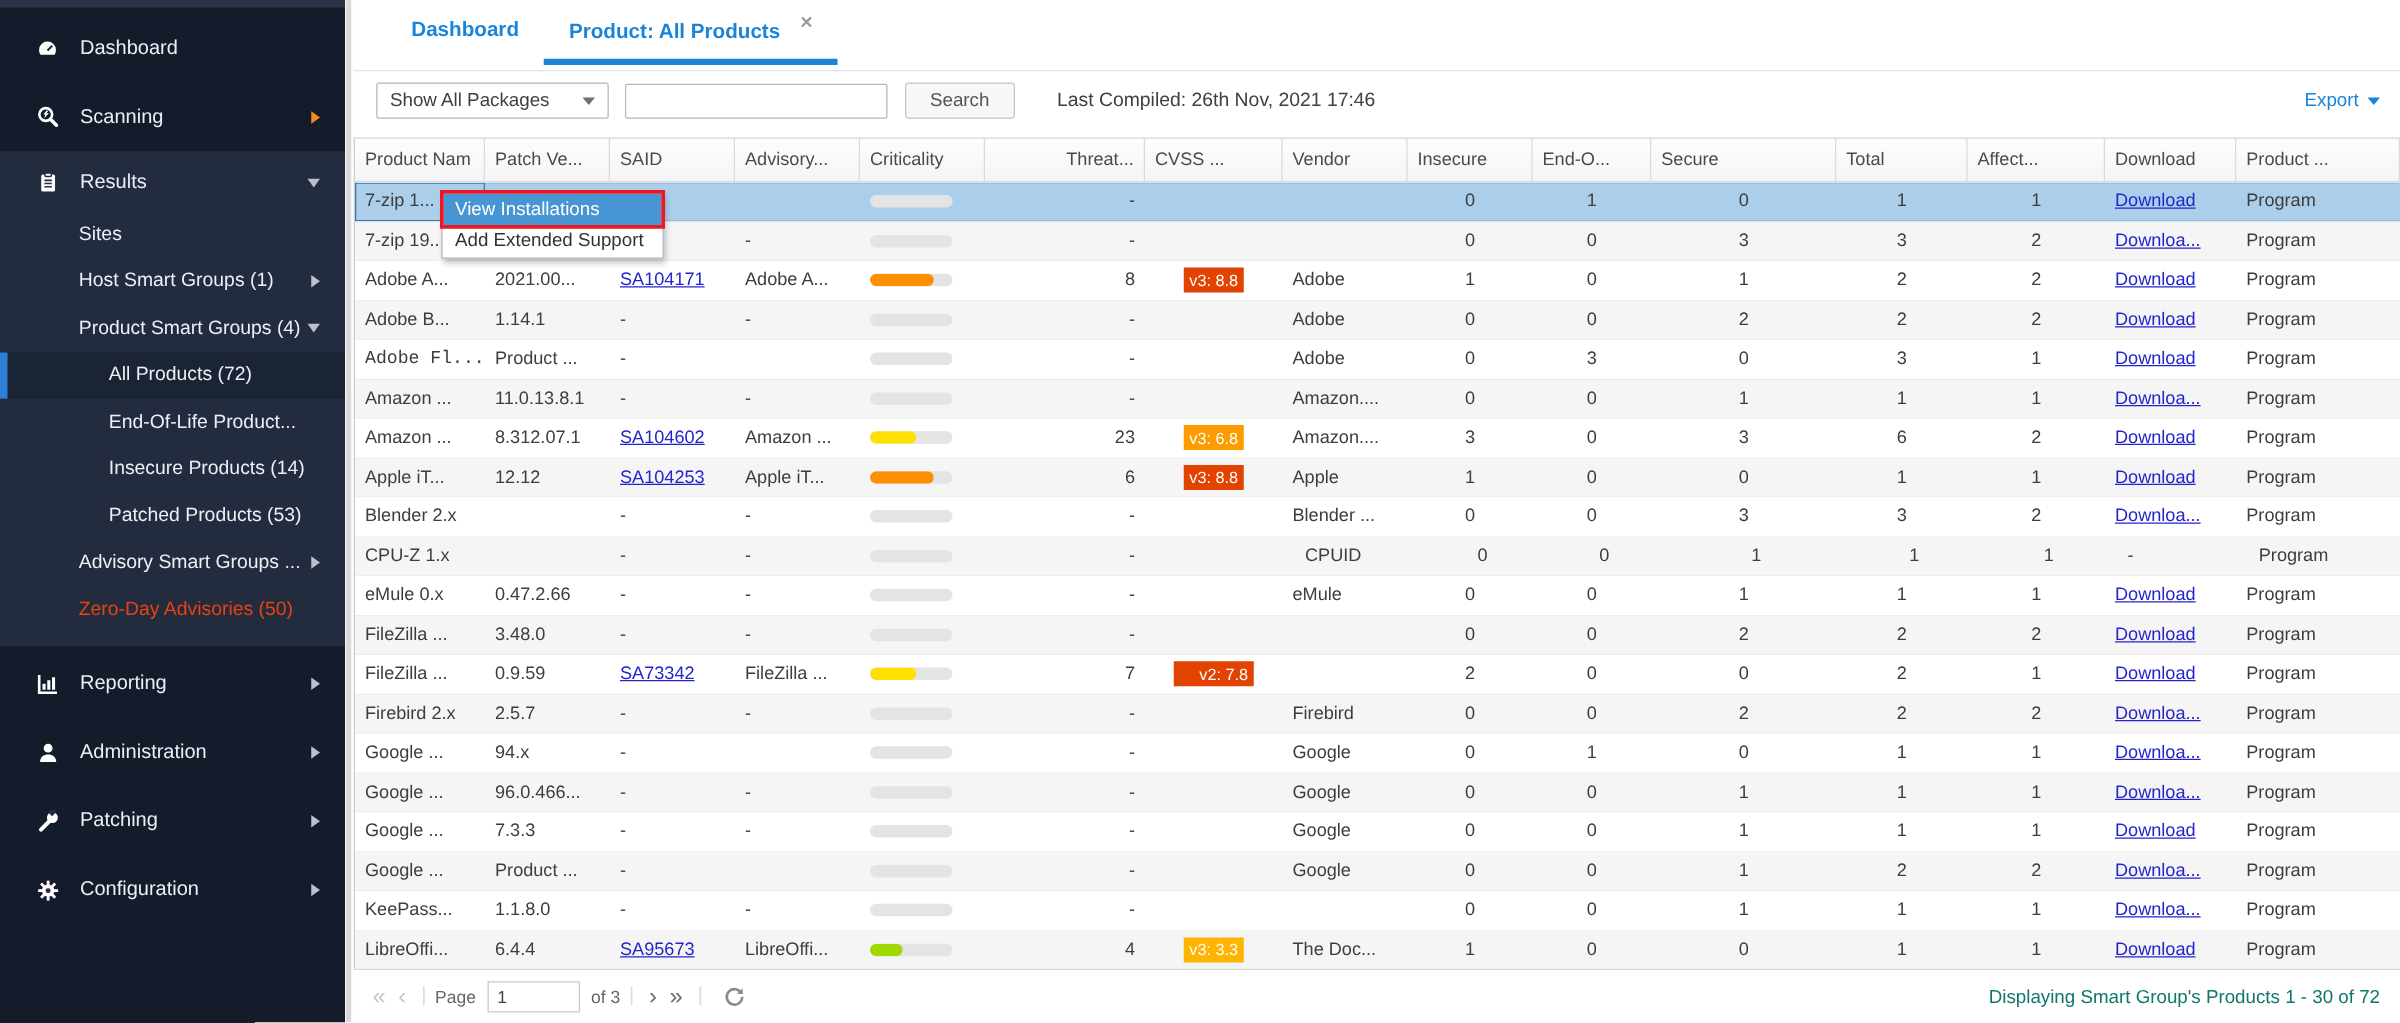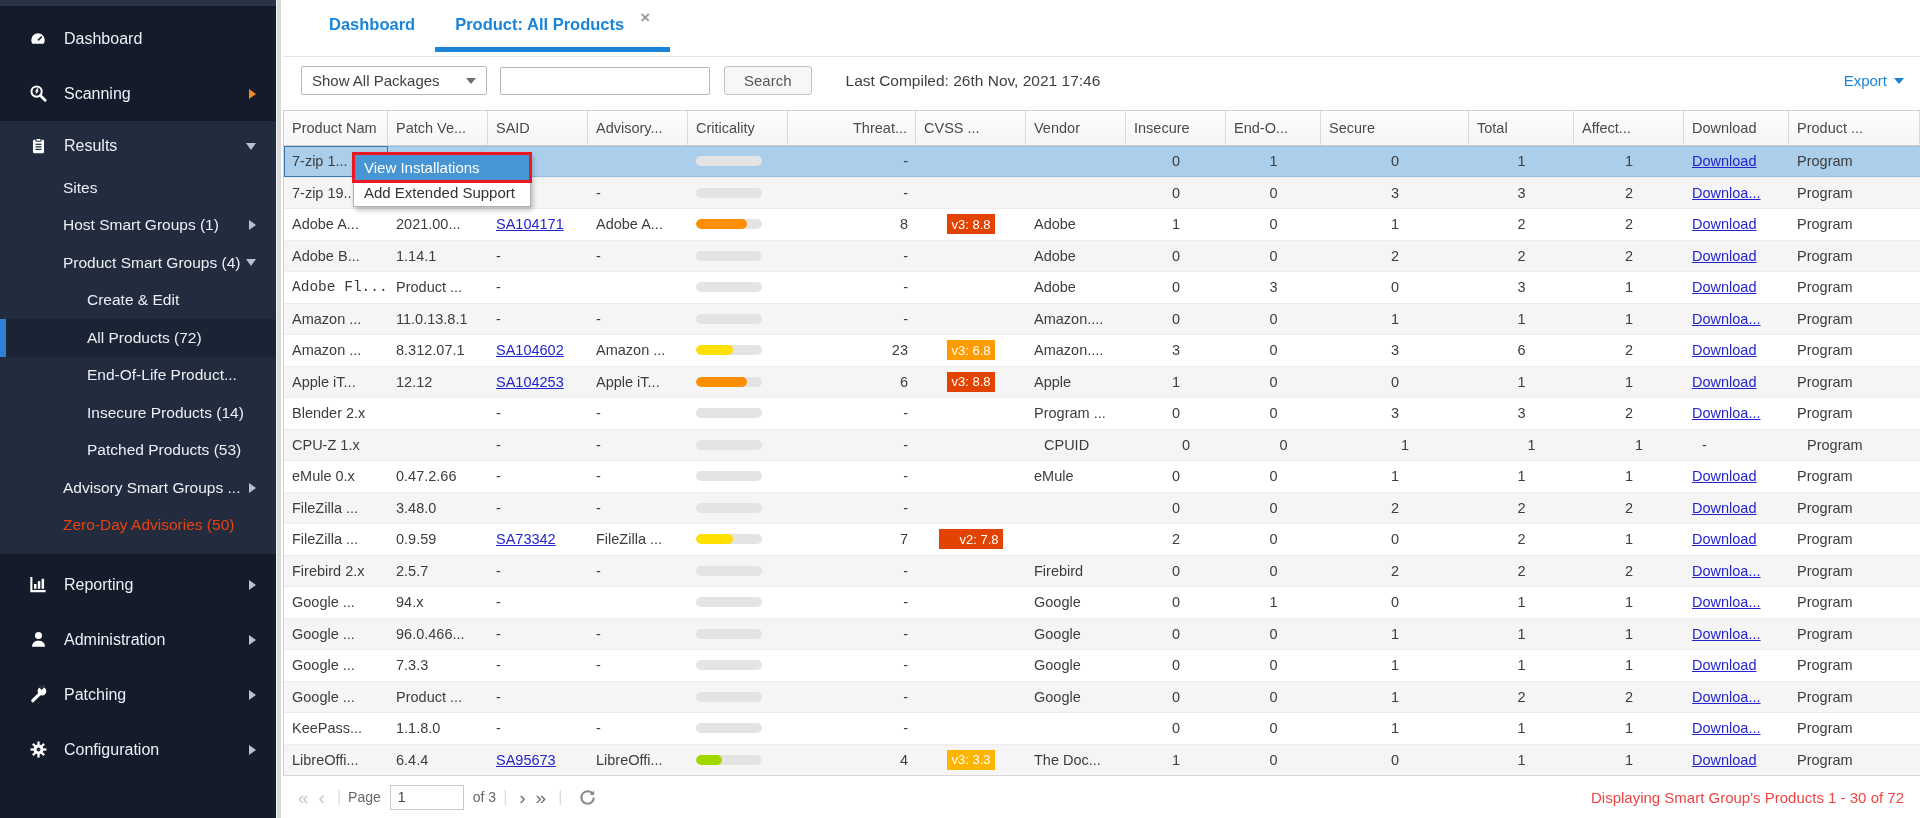--- a/index.html
+++ b/index.html
@@ -71,21 +71,21 @@
   .pg-btn.disabled { color:#c7c7c7; cursor:default; }
   .pg-btn.enabled { color:#6e6e6e; }
   .pg-first::before { content:"\00ab"; }
   .pg-prev::before { content:"\2039"; }
   .pg-next::before { content:"\203a"; }
   .pg-last::before { content:"\00bb"; }
   .pg-sep { color:#dcdcdc; margin:0 7px; font-size:16px; }
   .pg-label { color:#666; }
   .pg-input { width:74px; height:25px; border:1px solid #c9c9c9; margin:0 9px; font-size:14px; padding:0 7px; color:#444; font-family:"Liberation Sans",sans-serif; }
   .pg-refresh { margin-left:10px; cursor:pointer; display:flex; align-items:center; }
-  .pg-status { margin-left:auto; color:#ef4444; font-size:15px; }
+  .pg-status { margin-left:auto; color:#0f766e; font-size:15px; }
 
   
   .context-menu { position:absolute; left:353px; top:153px; width:178px; background:#fff; border:1px solid #b0b0b0; box-shadow:2px 3px 5px rgba(0,0,0,.25); z-index:10; padding:1px; }
   .cm-item { height:25px; display:flex; align-items:center; padding:0 9px; font-size:15px; color:#333; background:#fff; cursor:pointer; white-space:nowrap; }
   .cm-item.highlighted { background:#4795d2; color:#fff; outline:3px solid #eb1723; }
 </style>
 </head>
 <body>
 
 <div class="app">
@@ -132,23 +132,20 @@
           <div class="sb-item level1">
             <span>Sites</span>
           </div>
           <div class="sb-item level1">
             <span>Host Smart Groups (1)</span>
             <span class="chev right"></span>
           </div>
           <div class="sb-item level1">
             <span>Product Smart Groups (4)</span>
             <span class="chev down"></span>
-          </div>
-          <div class="sb-item level2">
-            <span>Create &amp; Edit</span>
           </div>
           <div class="sb-item level2 selected">
             <span class="sel-bar"></span>
             <span>All Products (72)</span>
           </div>
           <div class="sb-item level2">
             <span>End-Of-Life Product...</span>
           </div>
           <div class="sb-item level2">
             <span>Insecure Products (14)</span>
@@ -455,21 +452,21 @@
           <div class="grid-row">
             <div class="cell" style="width: 104px;">Blender 2.x</div>
             <div class="cell" style="width: 100px;"></div>
             <div class="cell" style="width: 100px;">-</div>
             <div class="cell" style="width: 100px;">-</div>
             <div class="cell" style="width: 100px;">
               <div class="crit-track"></div>
             </div>
             <div class="cell a-right" style="width: 128px;">-</div>
             <div class="cell a-center" style="width: 110px;"></div>
-            <div class="cell" style="width: 100px;">Program ...</div>
+            <div class="cell" style="width: 100px;">Blender ...</div>
             <div class="cell a-center" style="width: 100px;">0</div>
             <div class="cell a-center" style="width: 95px;">0</div>
             <div class="cell a-center" style="width: 148px;">3</div>
             <div class="cell a-center" style="width: 105px;">3</div>
             <div class="cell a-center" style="width: 110px;">2</div>
             <div class="cell" style="width: 105px;">
               <span class="link">Downloa...</span>
             </div>
             <div class="cell" style="flex: 1 1 0%;">Program</div>
           </div>

